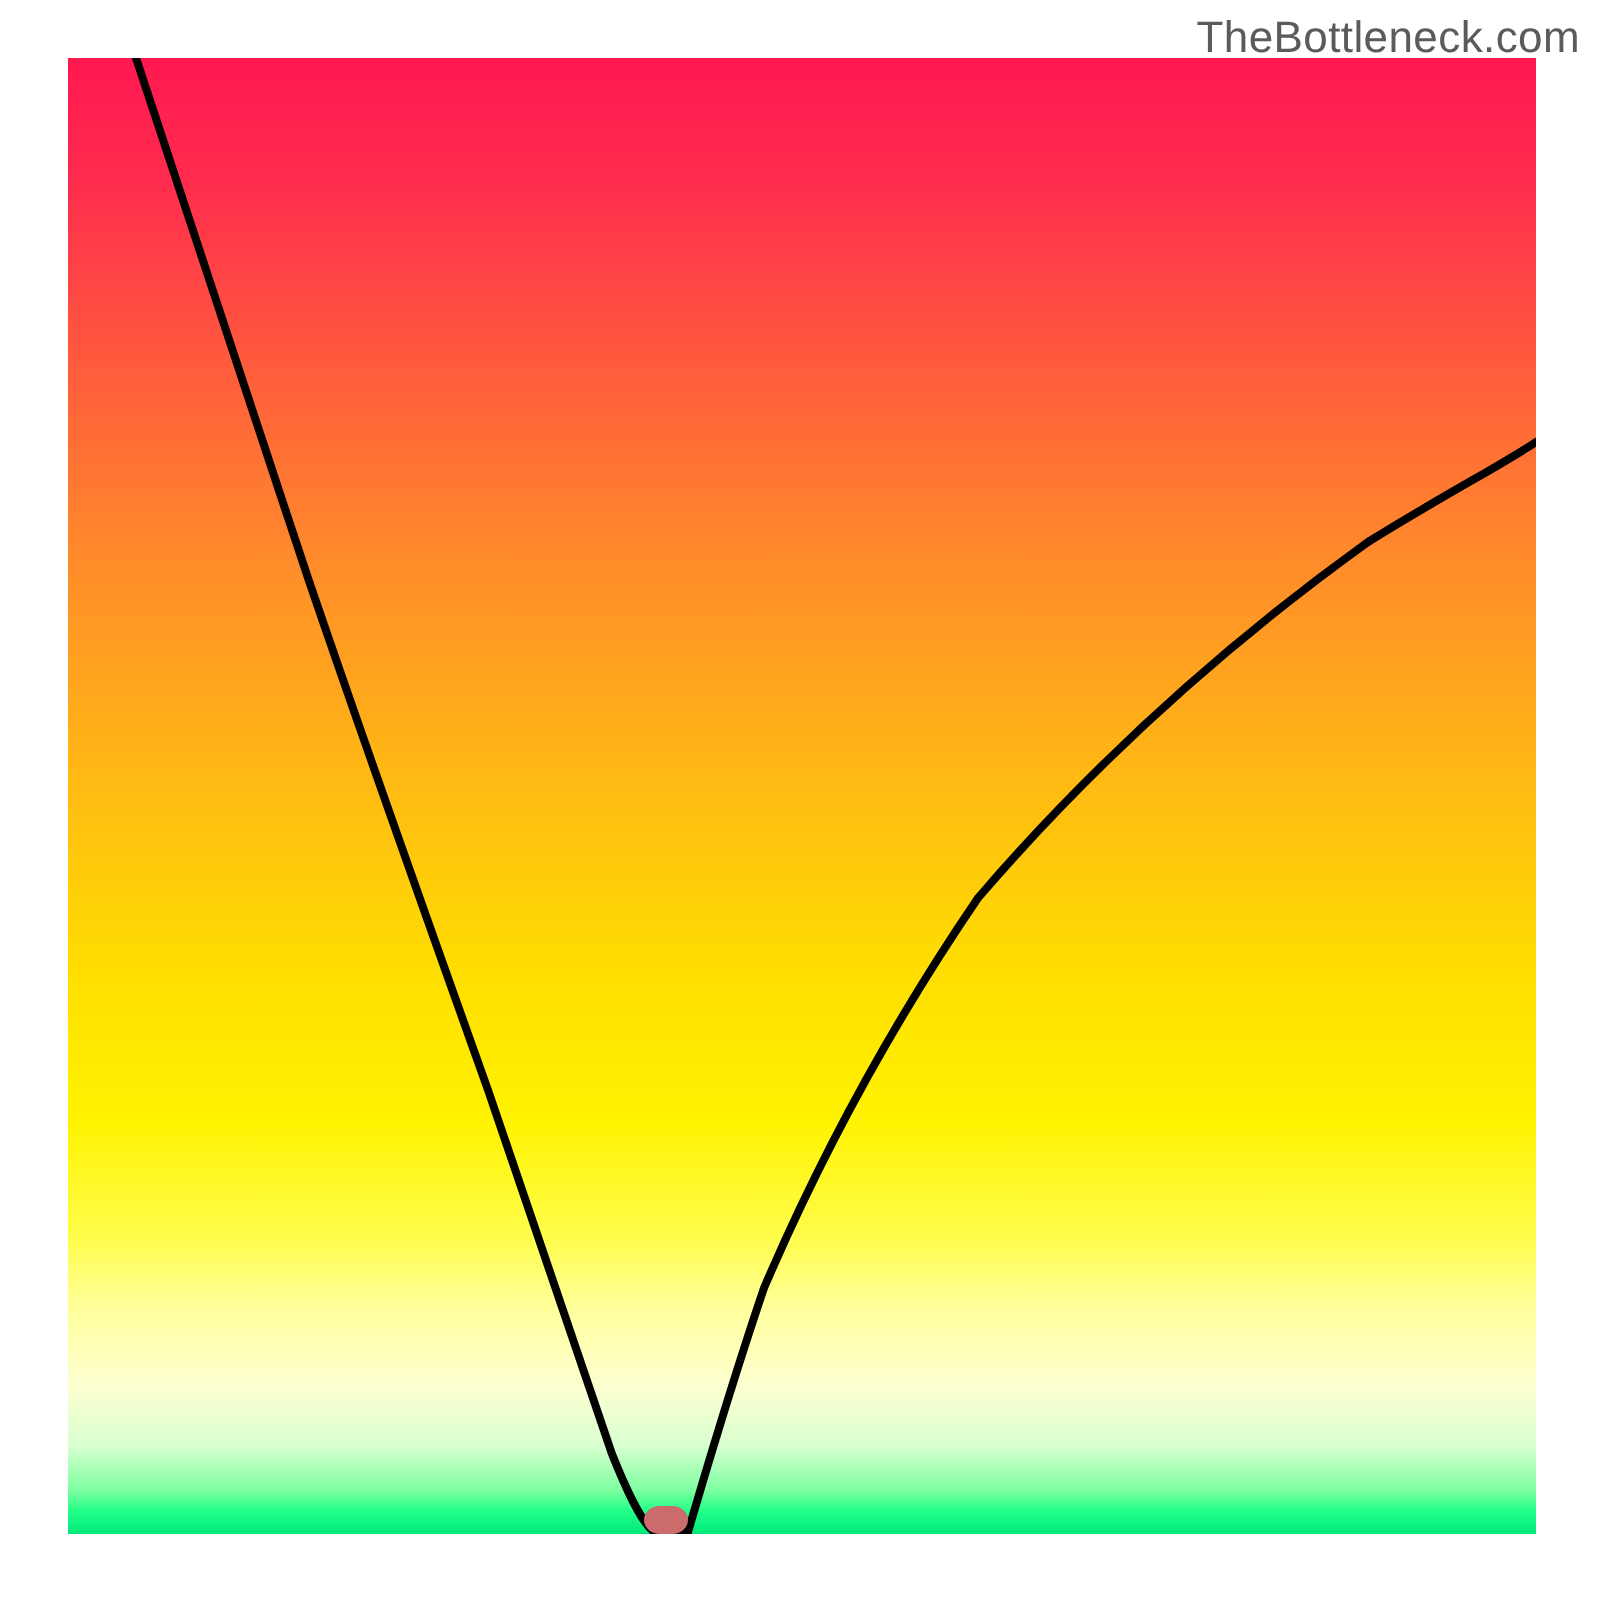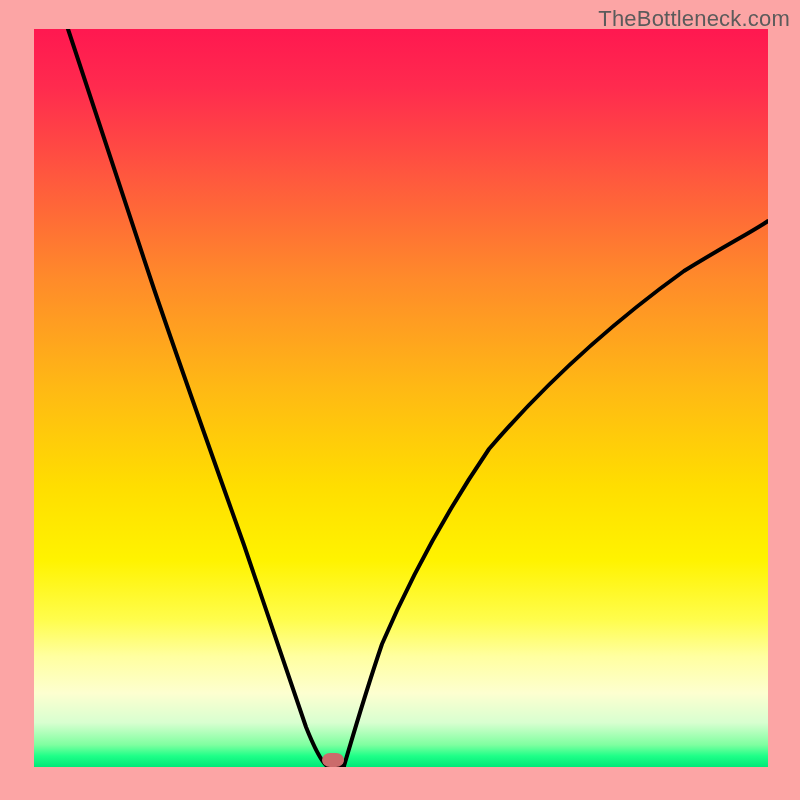--- a/index.html
+++ b/index.html
@@ -10,21 +10,21 @@
     background: #000;
     overflow: hidden;
     font-family: Arial, Helvetica, sans-serif;
   }
   .frame {
     position: absolute;
     left: 0;
     top: 0;
     width: 800px;
     height: 800px;
-    background: #fca5a5;
+    background: #ffffff;
   }
   .plot {
     position: absolute;
     left: 34px;
     top: 29px;
     width: 734px;
     height: 738px;
     background: linear-gradient(to bottom,
       #ff1850 0%,
       #ff2b4e 8%,

